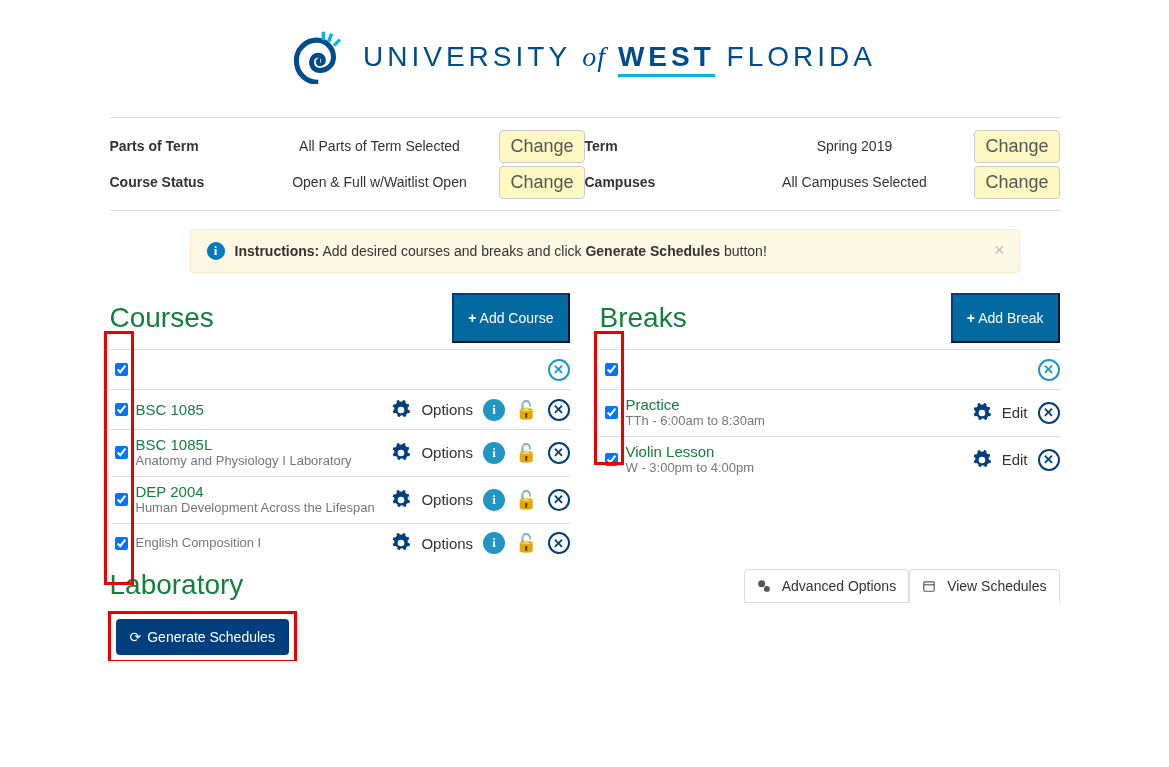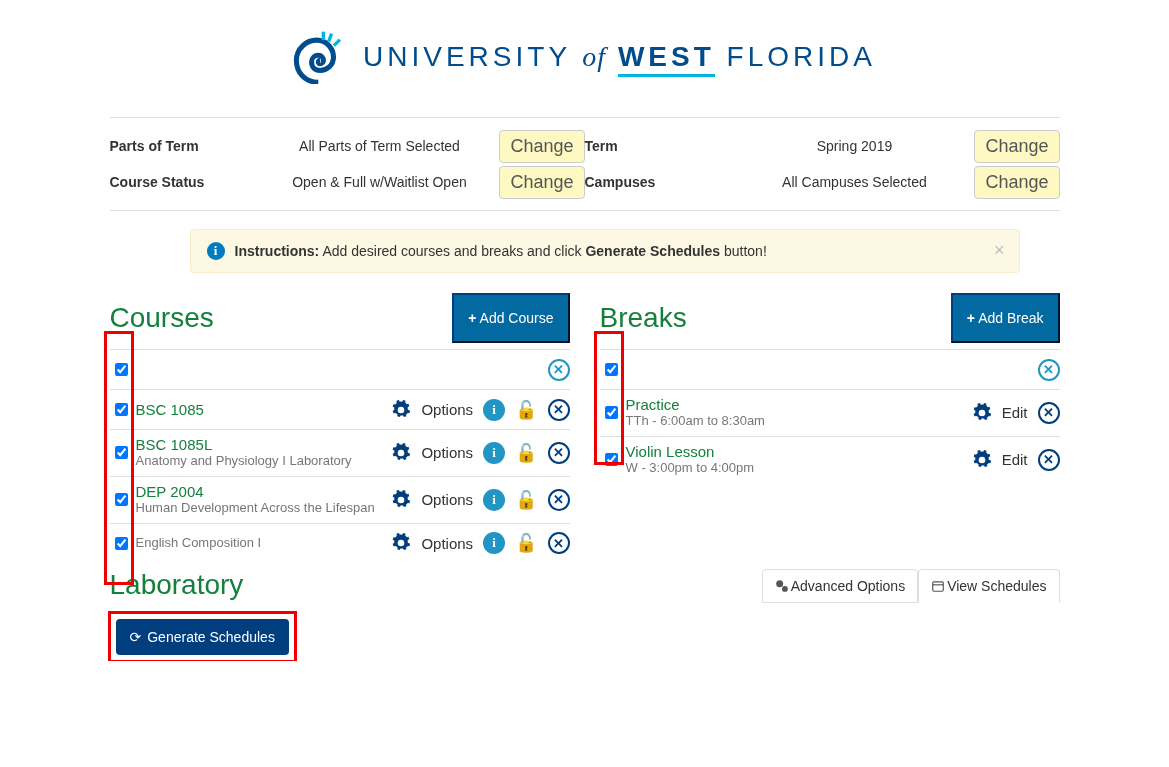--- a/index.html
+++ b/index.html
@@ -35,21 +35,21 @@
   .opt-link { color:#333; font-size:15px; }
   .circle-icon { width:22px; height:22px; border-radius:50%; display:flex; align-items:center; justify-content:center; font-weight:bold; }
   .info-icon { background:#2196c4; color:#fff; font-family:serif; font-size:13px; }
   .lock-icon { color:#ccc; font-size:18px; }
   .x-icon { border:2.5px solid #003E7E; color:#003E7E; font-size:13px; line-height:1; }
   .x-icon-teal { border:2.5px solid #2196c4; color:#2196c4; font-size:13px; line-height:1; }
   .highlight-box { outline:3px solid #e00; outline-offset:-1px; }
   .hb-chk-col { position:absolute; pointer-events:none; }
   .schedules-head { display:flex; align-items:flex-start; justify-content:space-between; margin-top:6px; }
   .schedule-tabs { display:flex; align-items:center; gap:0; }
-  .tab-btn { border:1px solid #ddd; padding:8px 12px; font-size:14px; background:#fff; display:flex; align-items:center; gap:2px; cursor:pointer; border-radius:4px 4px 0 0; }
+  .tab-btn { border:1px solid #ddd; padding:8px 12px; font-size:14px; background:#fff; display:flex; align-items:center; gap:11px; cursor:pointer; border-radius:4px 4px 0 0; }
   .tab-active { background:#fff; border-bottom-color:#fff; }
   .gen-wrap { margin-top:10px; position:relative; display:inline-block; }
   .gen-btn { background:#003E7E; color:#fff; border:none; padding:10px 14px; font-size:14px; border-radius:4px; display:flex; align-items:center; gap:6px; cursor:pointer; }
   .col-rel { position:relative; }
   input[type=checkbox]{ width:13px; height:13px; }
 </style>
 </head>
 <body>
 
 <div class="page">

